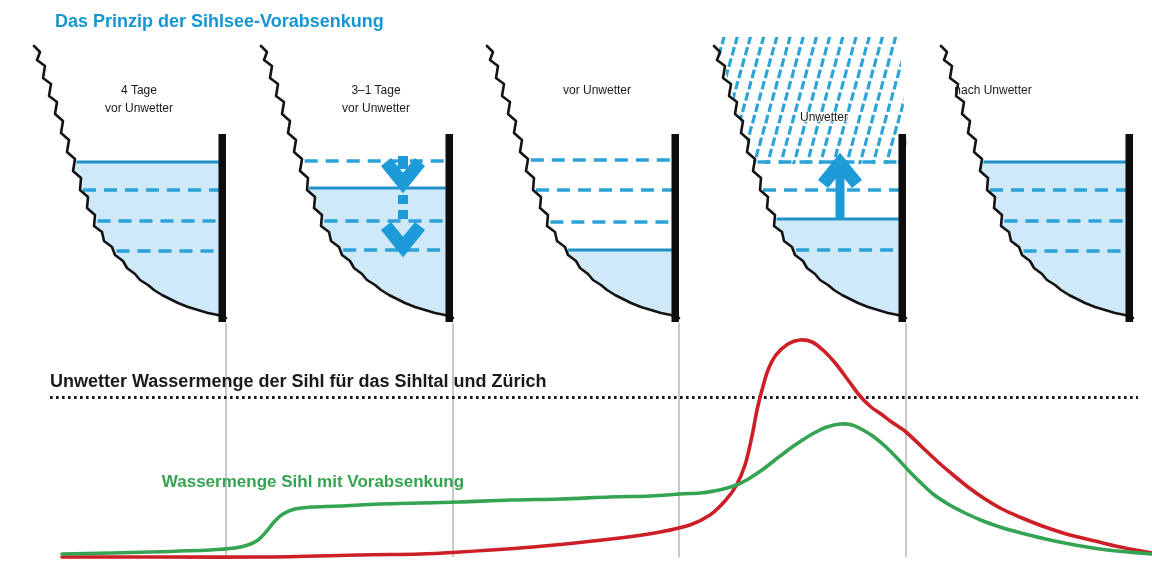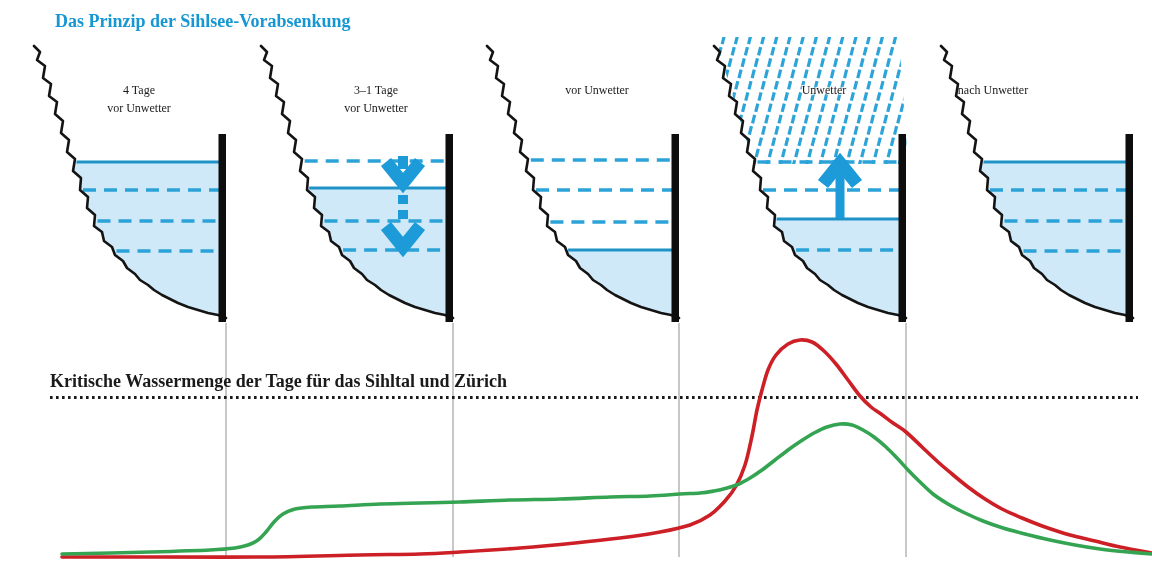--- a/index.html
+++ b/index.html
@@ -1,22 +1,22 @@
 <!DOCTYPE html>
 <html><head>
 <meta charset="utf-8">
 <style>
   html,body{margin:0;padding:0;background:#ffffff;}
   .stage{position:relative;width:1152px;height:576px;overflow:hidden;background:#fff;
-         font-family:Liberation Serif, serif;}
+         font-family:Liberation Sans, sans-serif;}
   svg{position:absolute;left:0;top:0;}
   .title{position:absolute;left:55px;top:11px;font-size:18px;font-weight:bold;white-space:nowrap;}
   .panel-label{position:absolute;top:81px;transform:translateX(-50%);text-align:center;
                font-size:12px;line-height:18px;color:#1a1a1a;white-space:nowrap;}
-  .halo{text-shadow:0 0 2px #fff,0 0 2px #fff,0 0 3px #fff,1px 1px 0 #fff,-1px -1px 0 #fff;}
+  .halo{text-shadow:0 0 2px #fff,0 0 2px #fff,0 0 3px #fff,1px 1px 0 #fff,-1px -1px 0 #fff;margin-top:27px;}
   .critical-label{position:absolute;left:50px;top:371px;font-size:18px;font-weight:bold;
                   color:#1a1a1a;white-space:nowrap;}
   .curve-label{position:absolute;transform:translateX(-50%);font-weight:bold;white-space:nowrap;}
   .curve-label.red{font-size:18px;}
   .curve-label.green{font-size:17px;}
 </style>
 </head>
 <body>
 
 <div class="stage">
@@ -276,14 +276,15 @@
   </div>
   <div class="panel-label halo" style="left: 824px;">
     <div>Unwetter</div>
     <div></div>
   </div>
   <div class="panel-label" style="left: 993px; text-align: right;">
     <div>nach Unwetter</div>
     <div></div>
   </div>
 
-  <div class="critical-label">Kritische Wassermenge der Tage für das Sihltal und Zürich</div>
+  <div class="critical-label">Unwetter Wassermenge der Sihl für das Sihltal und Zürich</div>
+  <div class="curve-label green" id="green-label" style="left: 313px; top: 472px; color: rgb(53, 164, 82);">Wassermenge Sihl mit Vorabsenkung</div>
 </div>
 
 </body></html>

